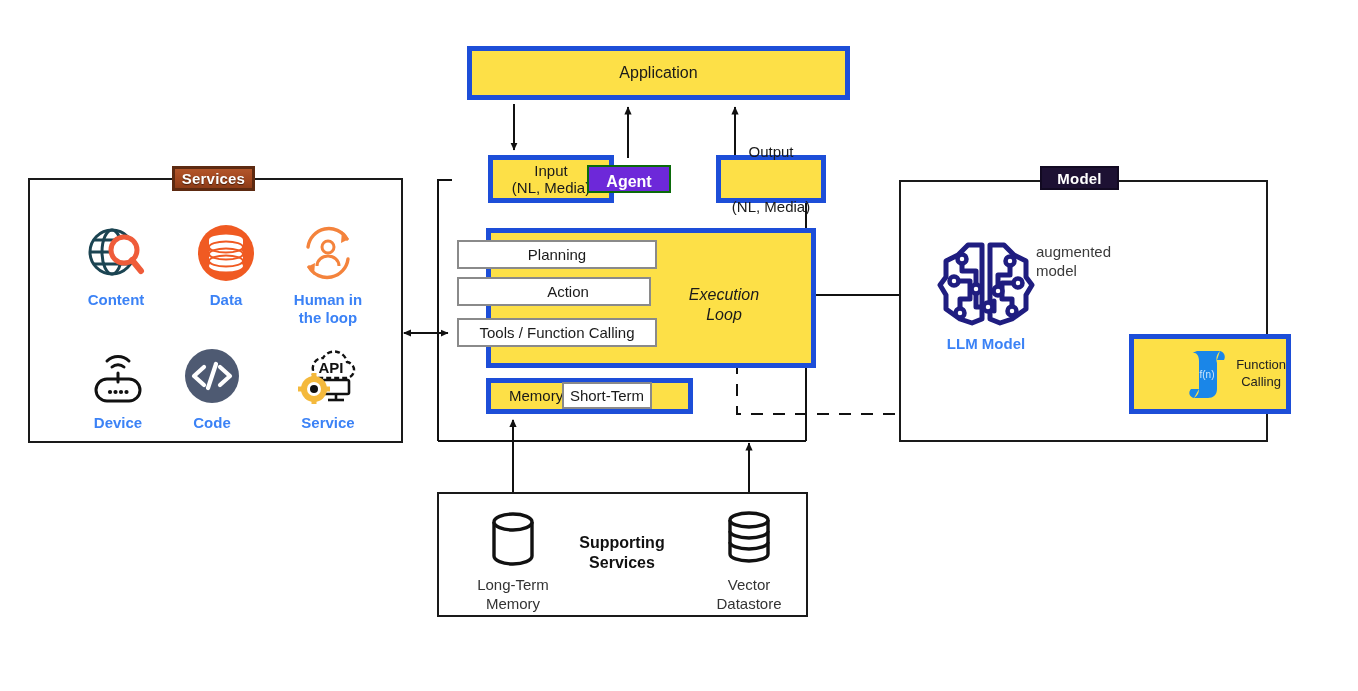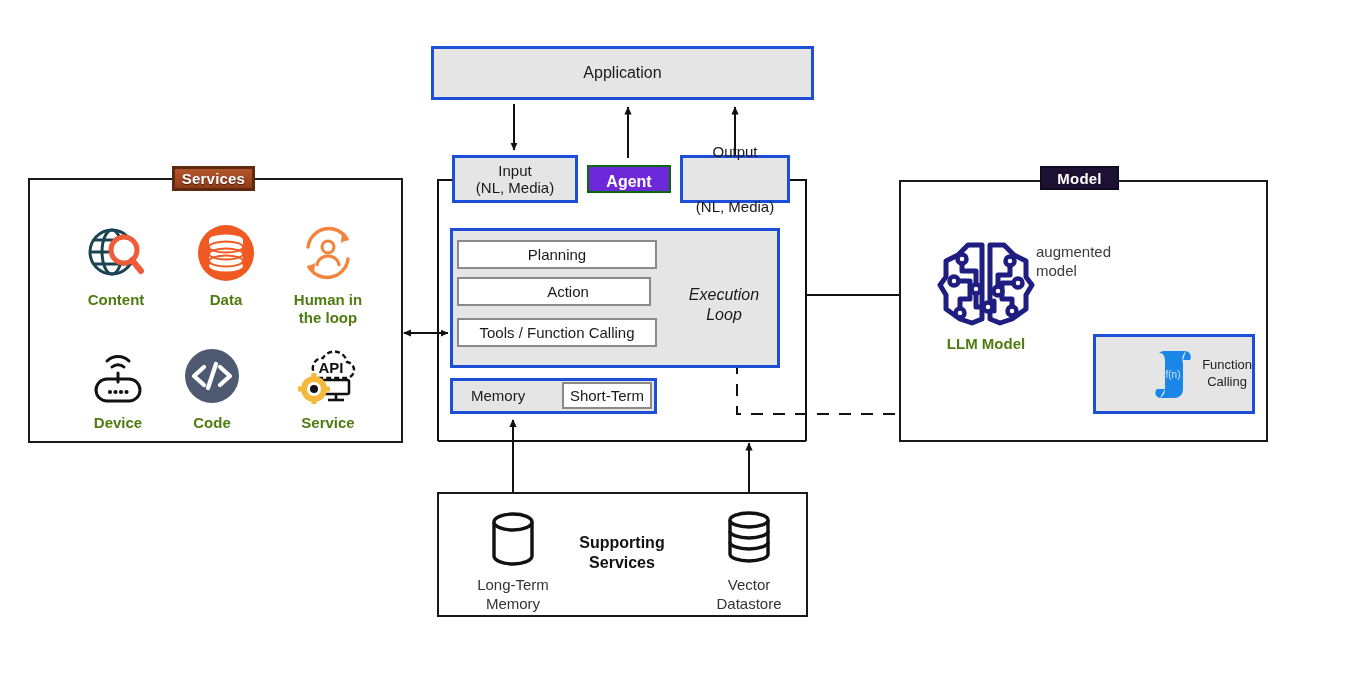--- a/index.html
+++ b/index.html
@@ -36,29 +36,30 @@
     background: #ffffff;
     border: 2px solid #000000;
   }
   .grouper {
     border: 2px solid #1a1a1a;
     background: #ffffff;
   }
   .plainbox {
     position: absolute;
     box-sizing: border-box;
-    background: #e5e5e5;
-    border: 3px solid #1d4ed8;
+    background: #fde047;
+    border: 5px solid #1d4ed8;
     display: flex;
     align-items: center;
     justify-content: center;
     text-align: center;
     color: #1a1a1a;
     font-size: 15px;
     line-height: 1.15;
+    margin-left: 36px;
   }
   .subbox {
     position: absolute;
     box-sizing: border-box;
     background: #ffffff;
     border: 2px solid #8a8a8a;
     display: flex;
     align-items: center;
     justify-content: center;
     text-align: center;
@@ -116,21 +117,21 @@
   .icon-art {
     height: 62px;
     display: flex;
     align-items: center;
     justify-content: center;
   }
   .icon-label {
     margin-top: 7px;
     font-size: 15px;
     font-weight: bold;
-    color: #4d7c0f;
+    color: #3b82f6;
     text-align: center;
     line-height: 1.2;
   }
 
   .freetext {
     position: absolute;
     color: #3a3a3a;
     font-size: 15px;
     text-align: left;
     line-height: 1.25;

